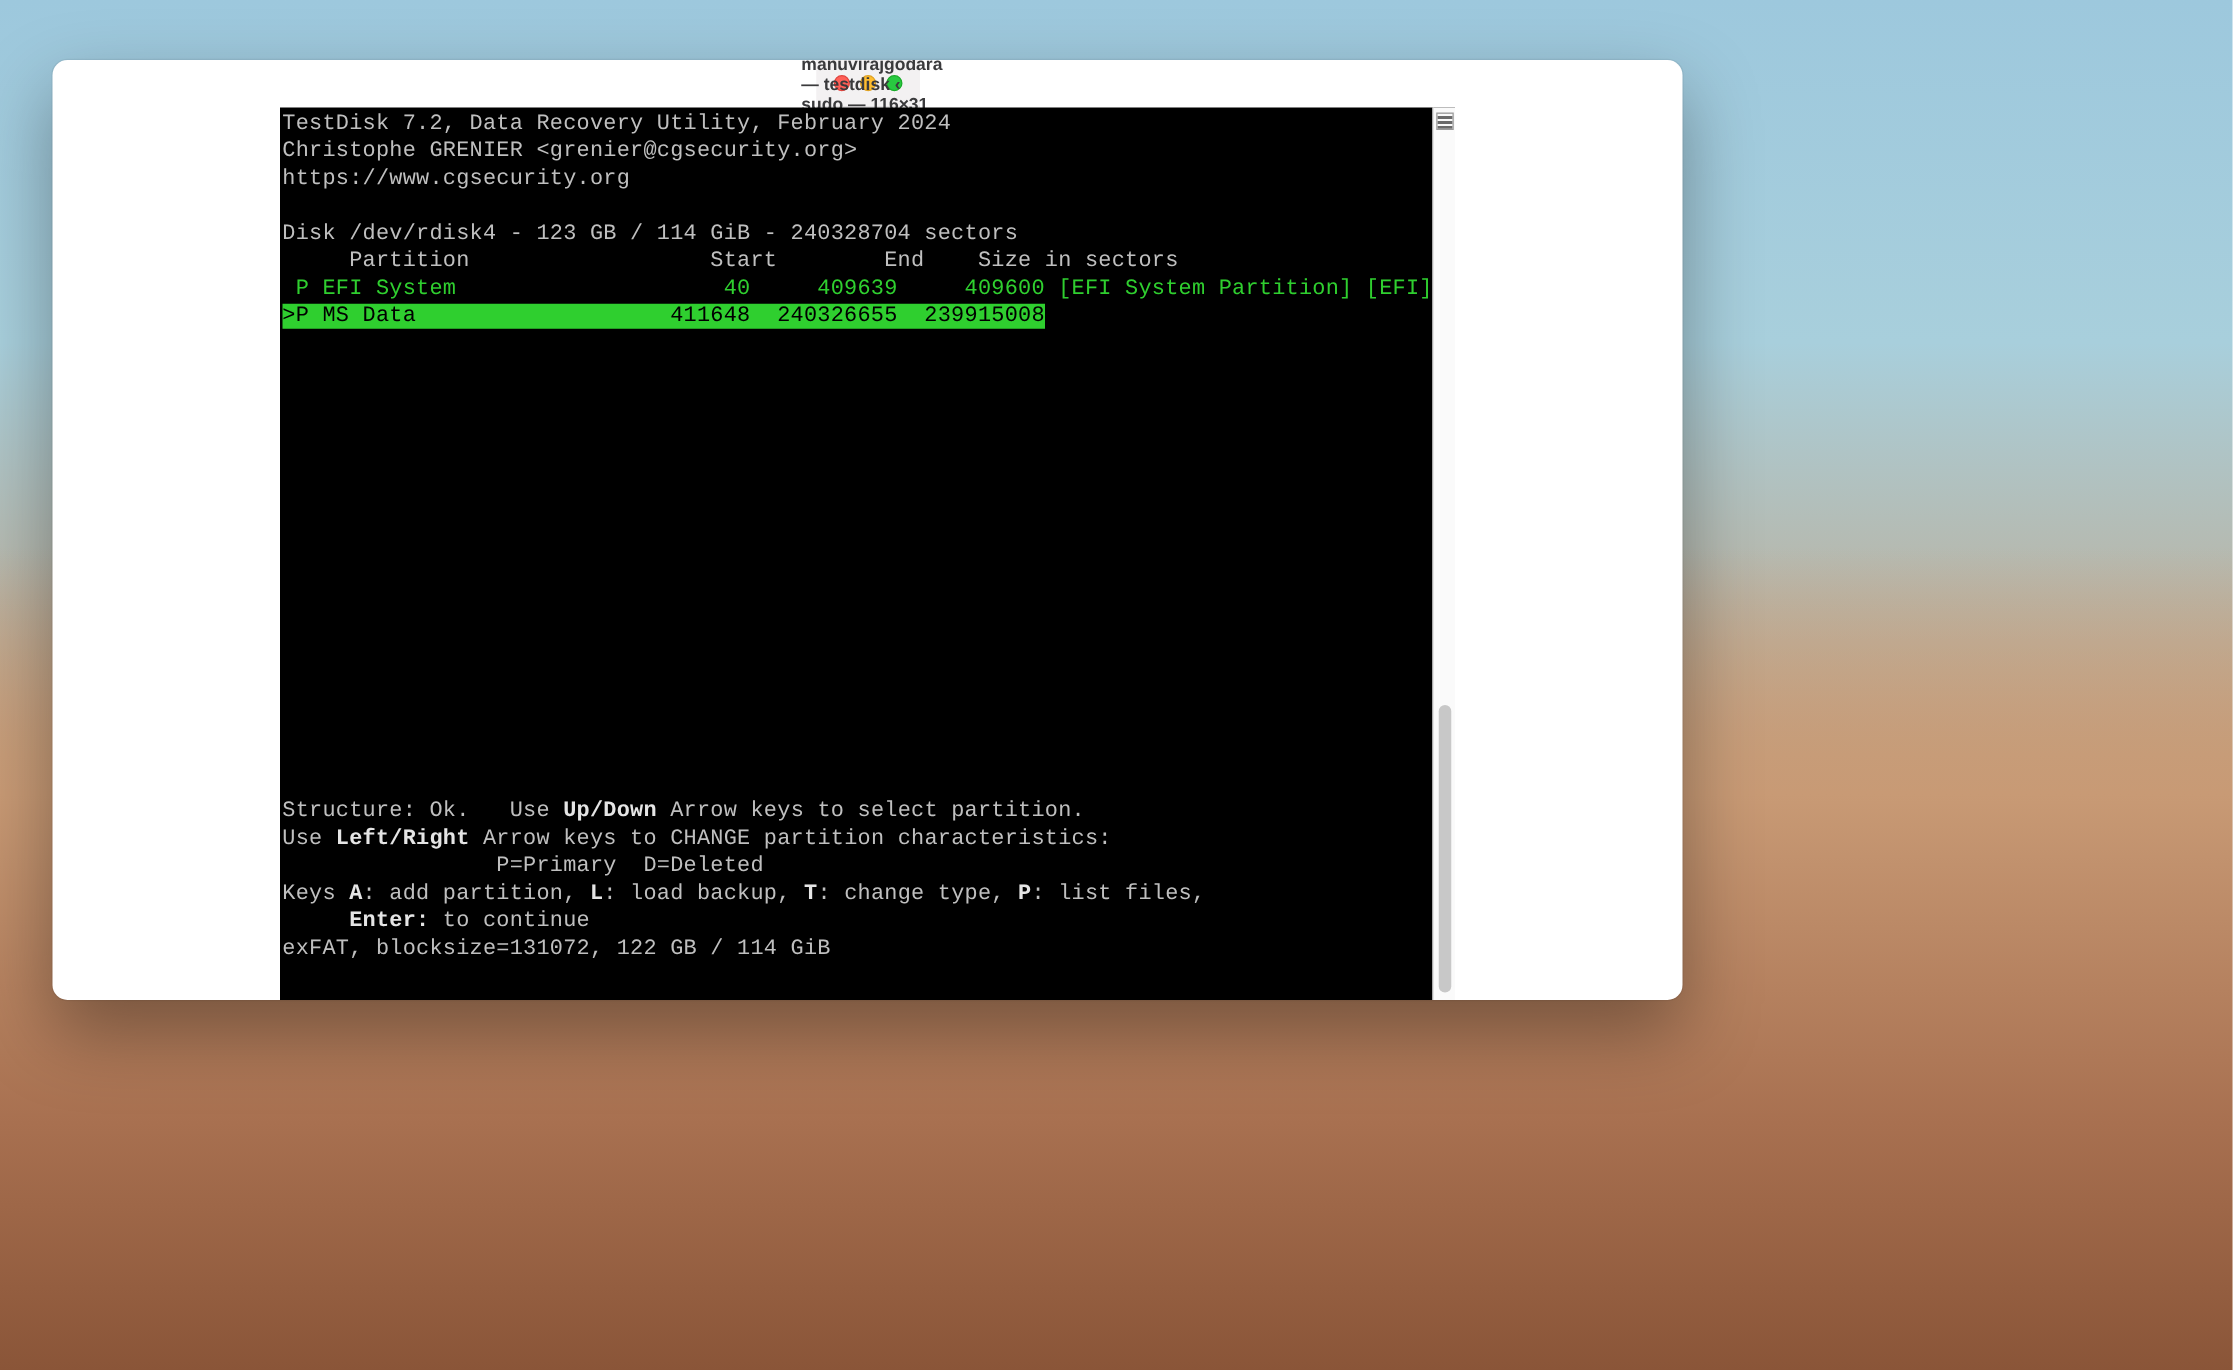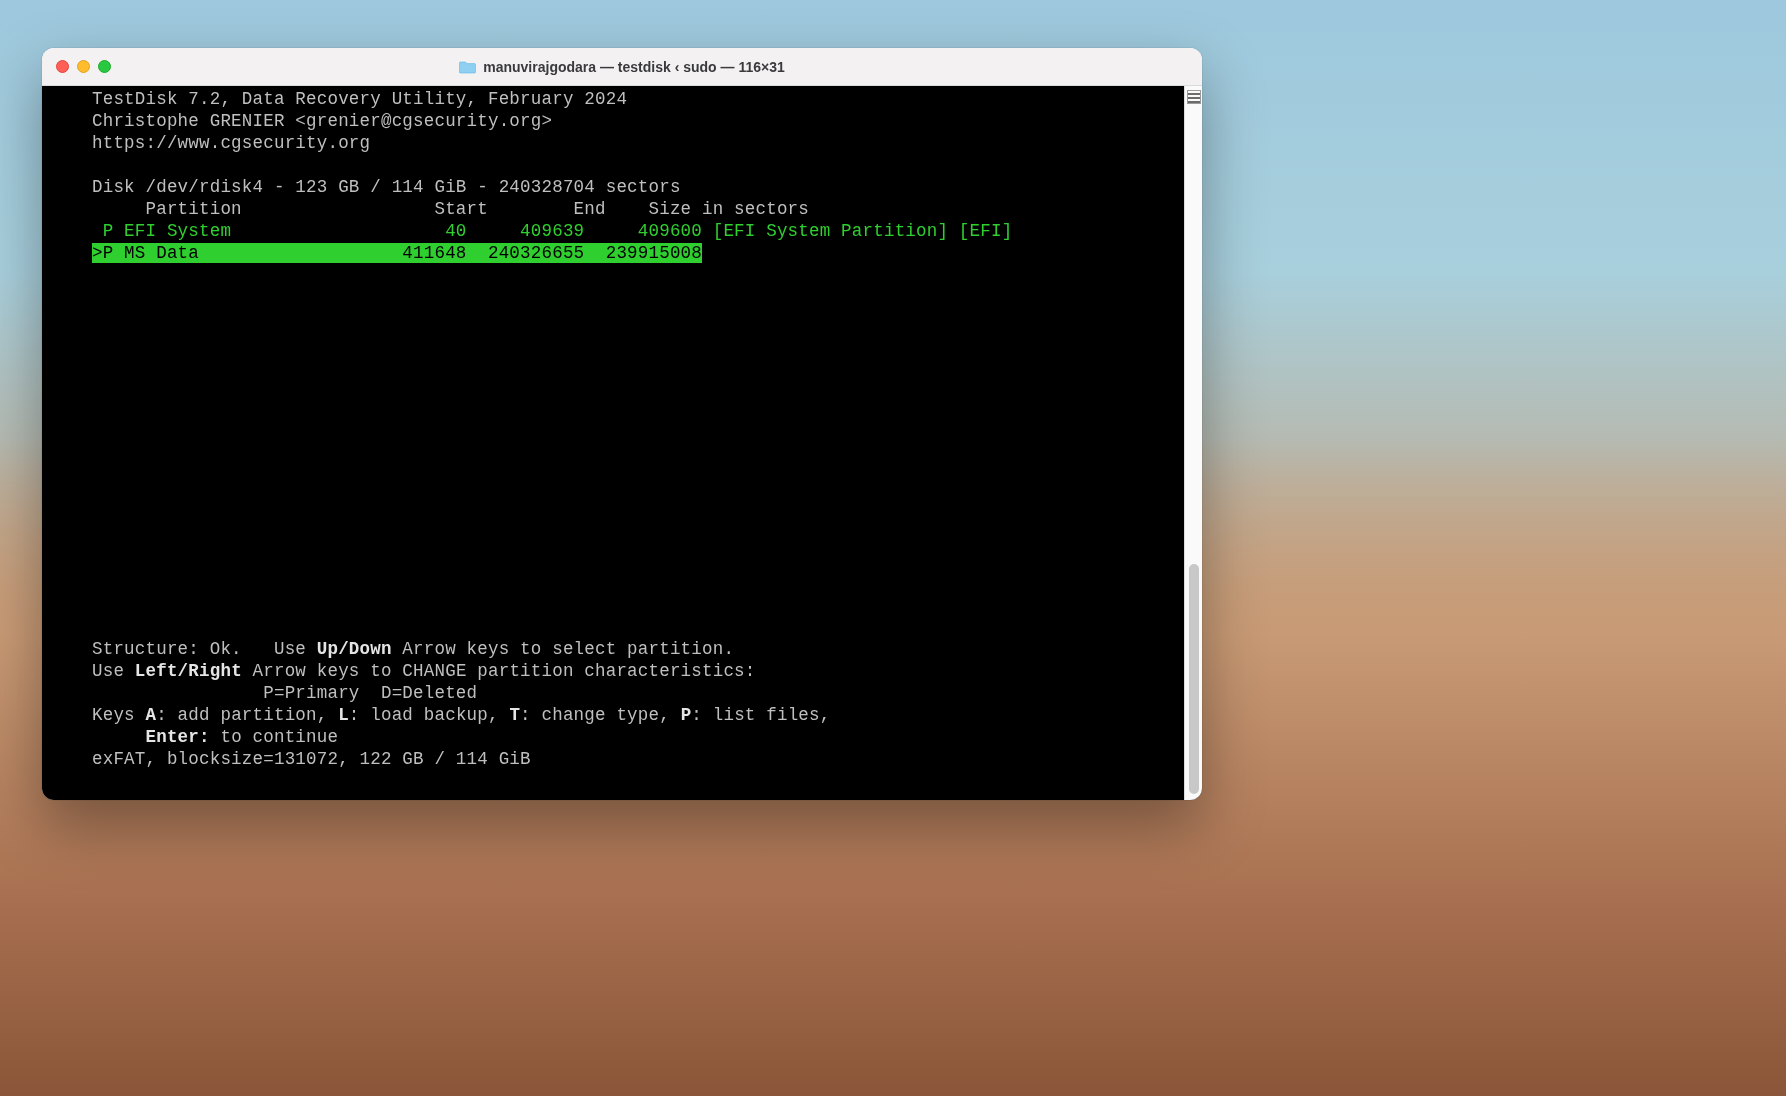--- a/index.html
+++ b/index.html
@@ -14,28 +14,29 @@
     .desert-rocks {
       position: absolute;
       bottom: 0; left: 0; right: 0;
       height: 60%;
       background: linear-gradient(180deg, transparent 0%, #c89a75 30%, #a87050 70%, #8a5538 100%);
     }
     .window {
       position: absolute;
       top: 48px;
       left: 42px;
-      width: 1160px;
+      width: 1304px;
       height: 752px;
       background: #fff;
       border-radius: 12px;
       box-shadow: 0 25px 60px rgba(0,0,0,0.35), 0 0 0 1px rgba(0,0,0,0.05);
       overflow: hidden;
       display: flex;
       flex-direction: column;
+      align-items: center;
     }
     .titlebar {
       height: 38px;
       background: #f3f1f2;
       display: flex;
       align-items: center;
       padding: 0 14px;
       border-bottom: 1px solid #dcdadb;
       position: relative;
     }
@@ -55,21 +56,20 @@
       font-size: 14px;
       font-weight: 600;
       color: #3a3a3c;
     }
     .folder-icon-svg { width: 17px; height: 14px; }
     .terminal-body {
       flex: 1;
       background: #000;
       position: relative;
       display: flex;
-      padding-left: 48px;
     }
     .term-content {
       flex: 1;
       padding: 2px 0 2px 2px;
       font-family: "SF Mono", Menlo, Monaco, "Courier New", monospace;
       font-size: 17.5px;
       line-height: 22px;
       color: #bfbfbf;
       white-space: pre;
       letter-spacing: 0.2px;

